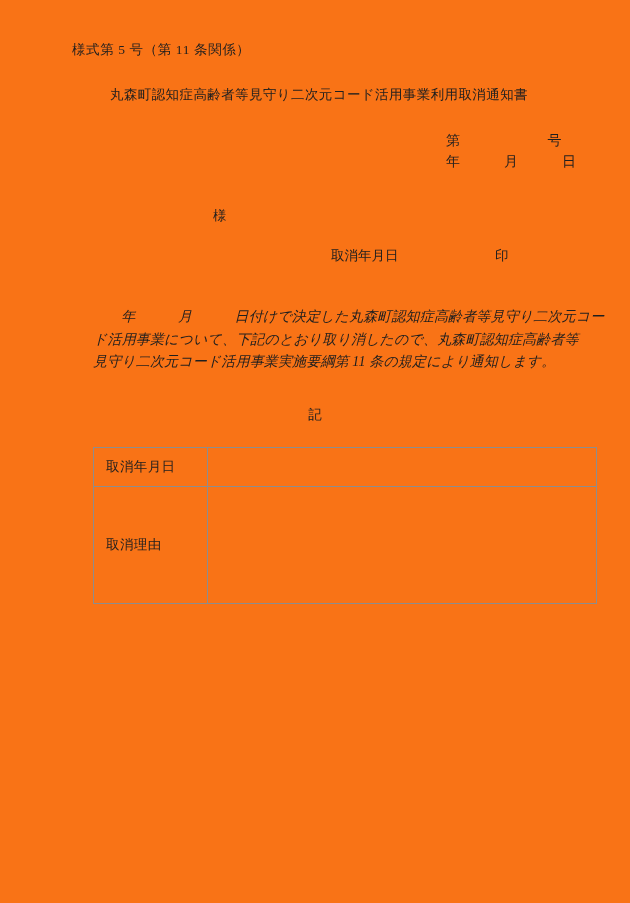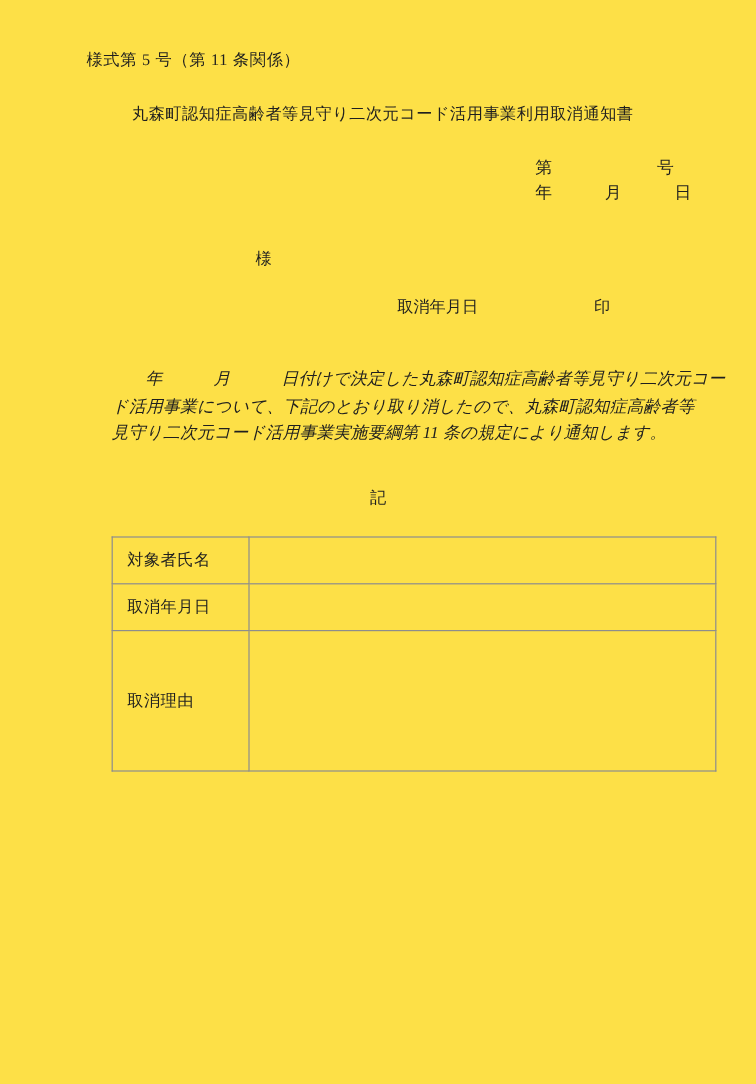--- a/index.html
+++ b/index.html
@@ -8,21 +8,21 @@
     background: #ffffff;
   }
   body {
     font-family: "Liberation Serif", "DejaVu Serif", serif;
     color: #1a1a1a;
   }
   #page {
     position: relative;
     width: 630px;
     height: 903px;
-    background: #fde047;
+    background: #f97316;
     overflow: hidden;
   }
 
   .jp {
     font-family: "Liberation Serif", "DejaVu Serif", serif;
     font-size: 14px;
     line-height: 1;
     color: #1f1f1f;
     white-space: pre;
   }
@@ -164,24 +164,20 @@
   <div id="body-text">
     <span class="body-line first jp">　　年　　　月　　　日付けで決定した丸森町認知症高齢者等見守り二次元コー</span>
     <span class="body-line jp">ド活用事業について、下記のとおり取り消したので、丸森町認知症高齢者等</span>
     <span class="body-line jp">見守り二次元コード活用事業実施要綱第 11 条の規定により通知します。</span>
   </div>
 
   <div id="ki-heading" class="jp">記</div>
 
   <table id="detail-table">
     <tbody>
-      <tr class="r1">
-        <td class="label">対象者氏名</td>
-        <td class="value"></td>
-      </tr>
       <tr class="r2">
         <td class="label">取消年月日</td>
         <td class="value"></td>
       </tr>
       <tr class="r3">
         <td class="label">取消理由</td>
         <td class="value"></td>
       </tr>
     </tbody>
   </table>

